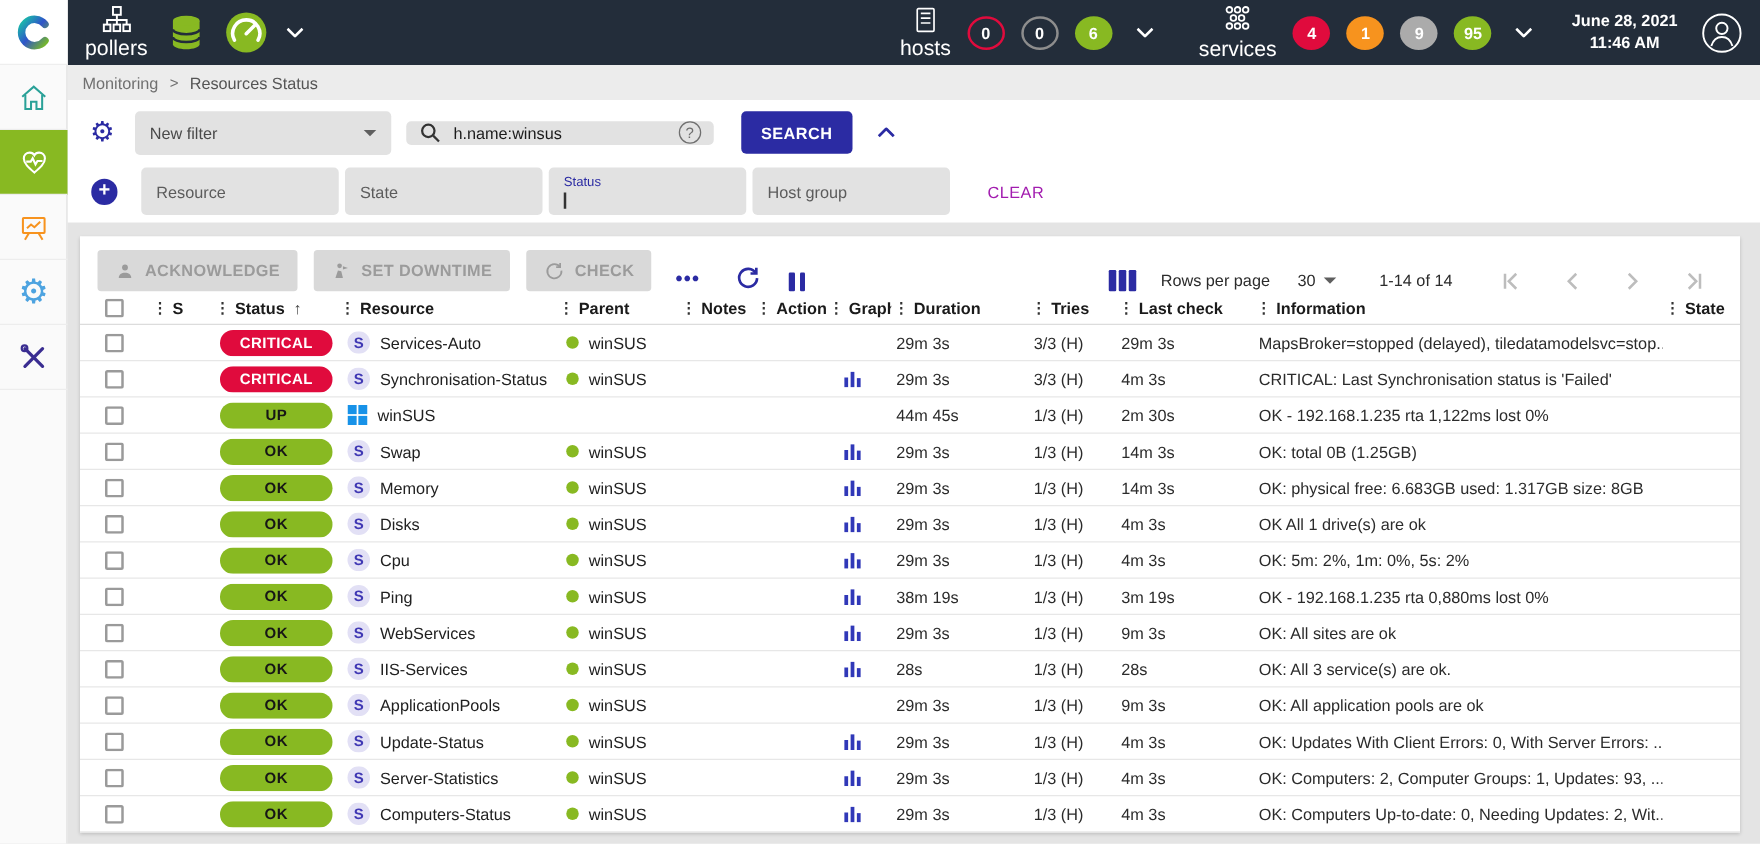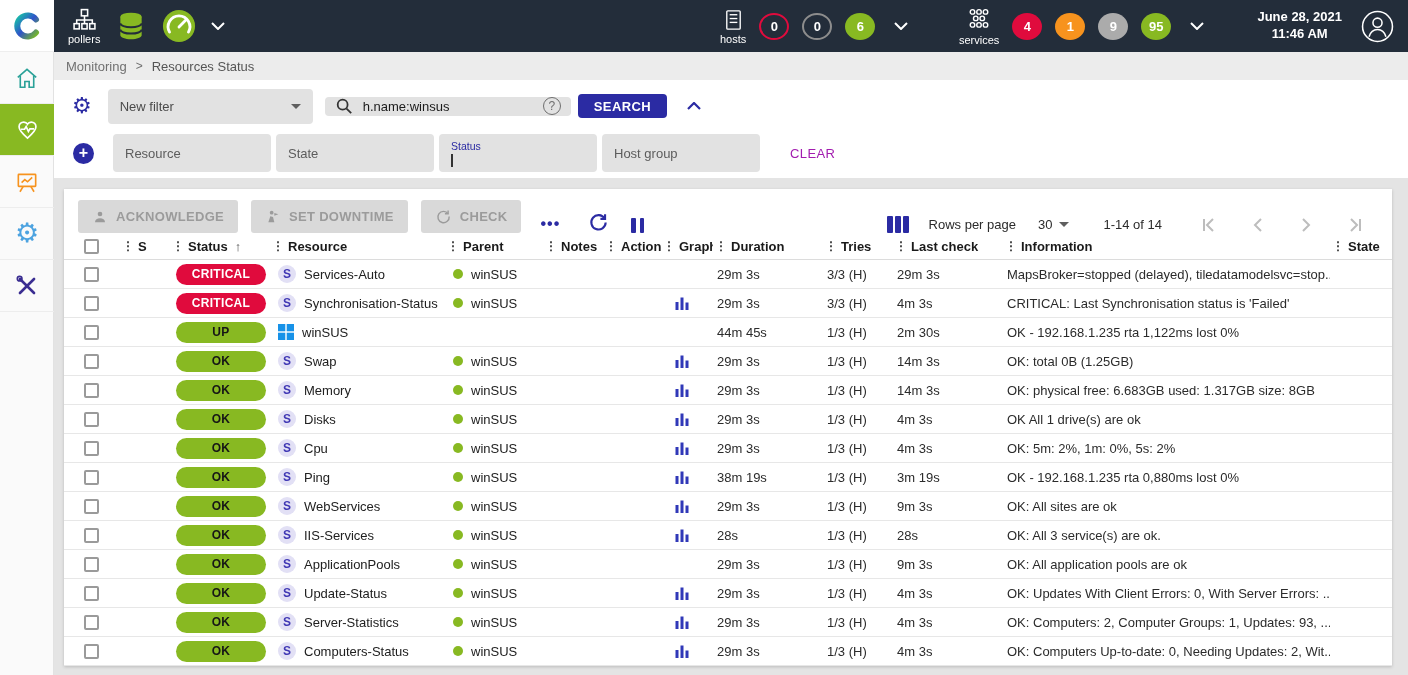--- a/index.html
+++ b/index.html
@@ -10,21 +10,21 @@
   .sidebar { position:absolute; left:0; top:0; width:54px; height:675px; background:#fafafa; border-right:1px solid #e2e2e2; z-index:30; }
   .logo-box { width:54px; height:52px; background:#fff; display:flex; align-items:center; justify-content:center; border-bottom:1px solid #eee; }
   .nav-item { width:54px; height:52px; display:flex; align-items:center; justify-content:center; border-bottom:1px solid #ededed; cursor:pointer; }
   .nav-item.selected { background:#88B922; }
   .gear-glyph { font-size:27px; color:#4da3e0; line-height:1; }
 
   
   .topbar { position:absolute; left:54px; top:0; width:1354px; height:52px; background:#232d3a; color:#fff; }
   .cluster { position:absolute; top:0; height:52px; display:flex; align-items:center; }
   .icon-label { display:flex; flex-direction:column; align-items:center; justify-content:center; }
-  .icon-label .lbl { font-size:11px; color:#fff; margin-top:1px; }
+  .icon-label .lbl { font-size:17px; color:#fff; margin-top:1px; }
   .counter { min-width:30px; height:27px; padding:0 4px; border-radius:50%; display:flex; align-items:center; justify-content:center; font-weight:bold; font-size:13px; color:#fff; }
   .c-outline-red { border:2px solid #e00b3d; }
   .c-outline-gray { border:2px solid #8d8d8d; }
   .c-fill-green { background:#88B922; }
   .c-fill-red { background:#e00b3d; }
   .c-fill-orange { background:#F7931E; }
   .c-fill-gray { background:#ababab; }
   .datetime { text-align:center; font-weight:bold; font-size:13px; line-height:1.3; }
 
   
@@ -35,21 +35,21 @@
   
   .filter-panel { position:absolute; left:54px; top:80px; width:1354px; height:98px; background:#fff; }
   .filter-row1 { position:absolute; left:0; top:9px; height:34px; display:flex; align-items:center; }
   .filter-row2 { position:absolute; left:0; top:54px; height:38px; display:flex; align-items:center; }
   .gearbtn { margin-left:18px; color:#2b2ba3; cursor:pointer; }
   .select-pill { background:#e2e2e2; border-radius:4px; height:35px; display:flex; align-items:center; padding:0 12px; color:#4a4a4a; cursor:pointer; }
   .select-pill .arrow { margin-left:auto; width:0; height:0; border-left:5px solid transparent; border-right:5px solid transparent; border-top:5px solid #5f5f5f; }
   .searchbox { background:#e2e2e2; border-radius:4px; height:19px; width:246px; display:flex; align-items:center; padding:0 10px; margin-left:12px; }
   .searchbox .val { margin-left:10px; color:#1b1b1b; }
   .q-icon { margin-left:auto; width:18px; height:18px; border:1.5px solid #6f6f6f; border-radius:50%; color:#6f6f6f; font-size:12px; display:flex; align-items:center; justify-content:center; }
-  .search-btn { margin-left:7px; height:24px; padding:0 16px; background:#2b2ba3; color:#fff; border:none; border-radius:4px; font-weight:bold; font-size:13px; letter-spacing:.4px; cursor:pointer; }
+  .search-btn { margin-left:22px; height:34px; padding:0 16px; background:#2b2ba3; color:#fff; border:none; border-radius:4px; font-weight:bold; font-size:13px; letter-spacing:.4px; cursor:pointer; }
   .plusbtn { margin-left:19px; width:21px; height:21px; border-radius:50%; background:#2b2ba3; color:#fff; display:flex; align-items:center; justify-content:center; font-size:16px; font-weight:bold; cursor:pointer; }
   .crit-pill { background:#e2e2e2; border-radius:4px; height:38px; width:158px; display:flex; align-items:center; padding:0 12px; color:#5c5c5c; margin-left:5px; cursor:pointer; position:relative; }
   .crit-pill.first { margin-left:19px; }
   .crit-pill.focused { flex-direction:column; align-items:flex-start; justify-content:center; }
   .crit-pill.focused .mini-label { font-size:10.5px; color:#2b2ba3; }
   .cursor-line { width:1.5px; height:13px; background:#333; margin-top:2px; }
   .crit-pill.focused .arrow { position:absolute; right:12px; top:17px; }
   .clear-link { margin-left:30px; color:#a21caf; font-weight:normal; letter-spacing:.4px; cursor:pointer; }
 
   

